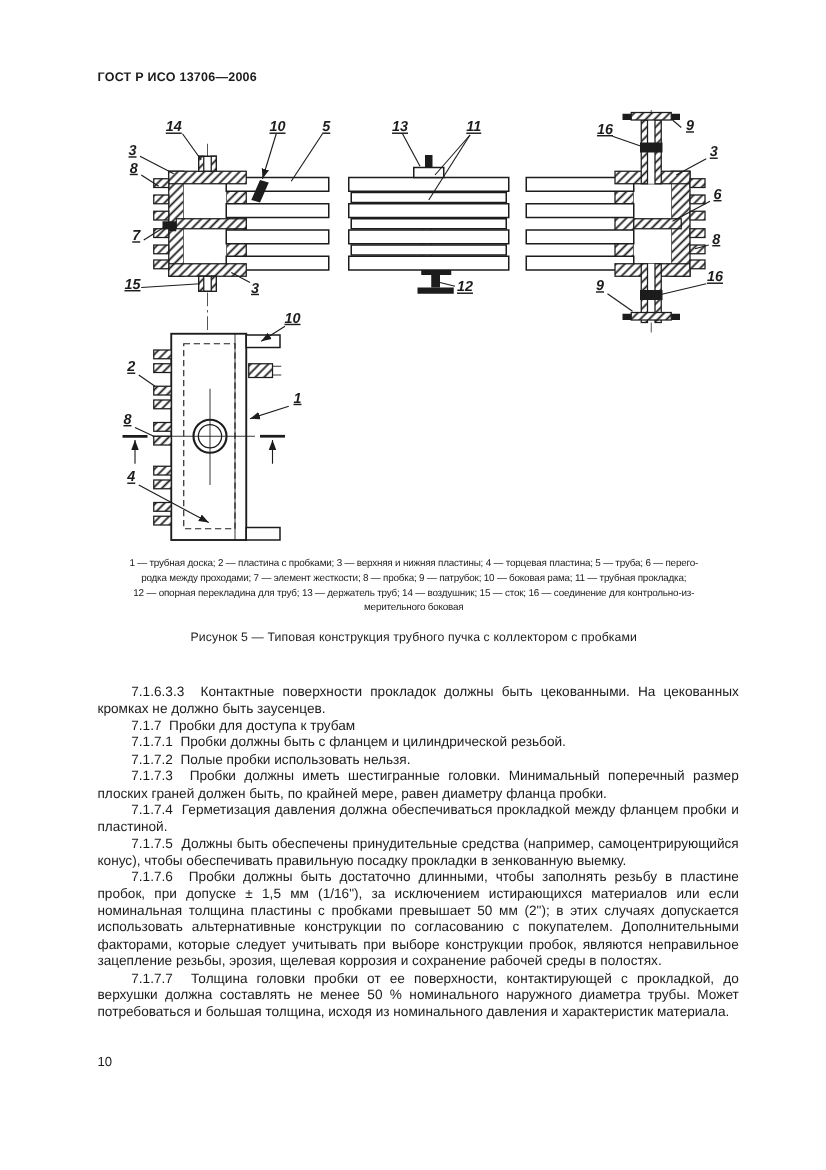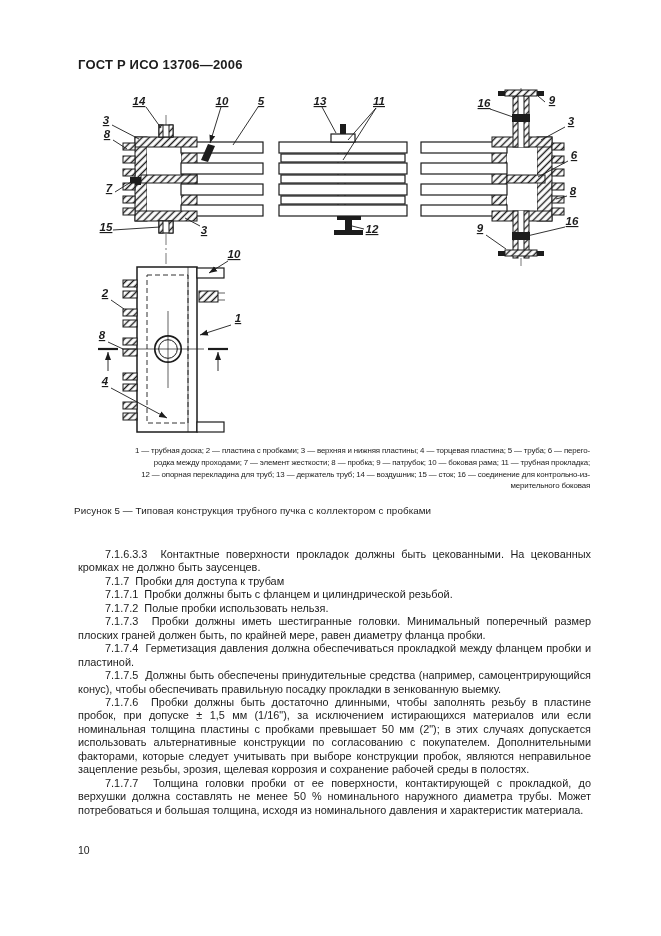--- a/index.html
+++ b/index.html
@@ -1,23 +1,23 @@
 <!DOCTYPE html>
 <html><head>
 <meta charset="utf-8">
 <style>
   html,body{margin:0;padding:0;background:#ffffff;}
   .page{position:relative;width:661px;height:936px;background:#fff;overflow:hidden;
         font-family:"Liberation Sans",sans-serif;color:#1c1c1c;}
-  .std-header{position:absolute;left:78px;top:57px;font-size:13px;font-weight:bold;letter-spacing:.2px;}
+  .std-header{position:absolute;left:78px;top:57px;font-size:10px;font-weight:bold;letter-spacing:.2px;}
   .figwrap{position:absolute;left:75px;top:88px;width:520px;height:352px;}
   .legend{position:absolute;left:72px;top:445px;width:518px;text-align:center;
           font-size:7.9px;line-height:11.8px;letter-spacing:-.15px;font-style:italic;}
-  .legend .ln{white-space:nowrap;font-style:normal;text-align:right;}
-  .caption{position:absolute;left:74px;top:505px;width:514px;text-align:left;font-size:9.8px;letter-spacing:.1px;}
+  .legend .ln{white-space:nowrap;font-style:normal;}
+  .caption{position:absolute;left:74px;top:505px;width:514px;text-align:center;font-size:9.8px;letter-spacing:.1px;}
   .bodytext{position:absolute;left:78px;top:548px;width:513px;font-size:10.9px;line-height:13.45px;text-align:justify;}
   .bodytext p{margin:0;text-indent:27px;}
   .bodytext p.b{font-weight:normal;}
   .pagenum{position:absolute;left:78px;top:844px;font-size:10.5px;}
   
   .ol{stroke:#1c1c1c;stroke-width:1.2;fill:#fff;}
   .olw{stroke:#1c1c1c;stroke-width:1.5;fill:#fff;}
   .ht{fill:url(#ht);stroke:#1c1c1c;stroke-width:1;}
   .blk{fill:#1c1c1c;stroke:none;}
   .thin{stroke:#1c1c1c;stroke-width:.7;fill:none;}

